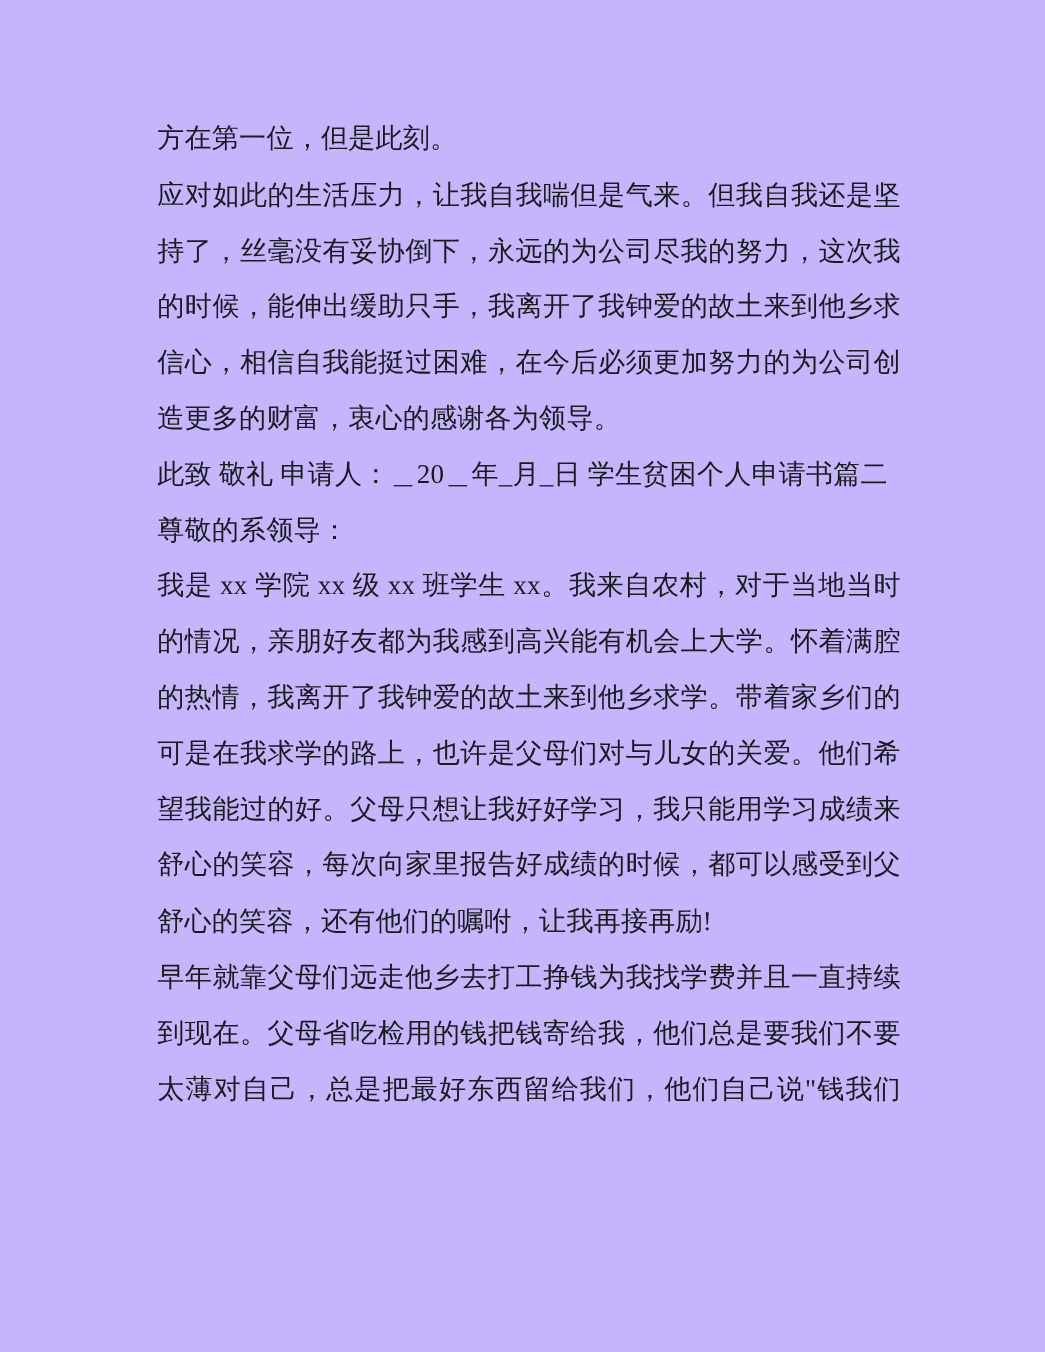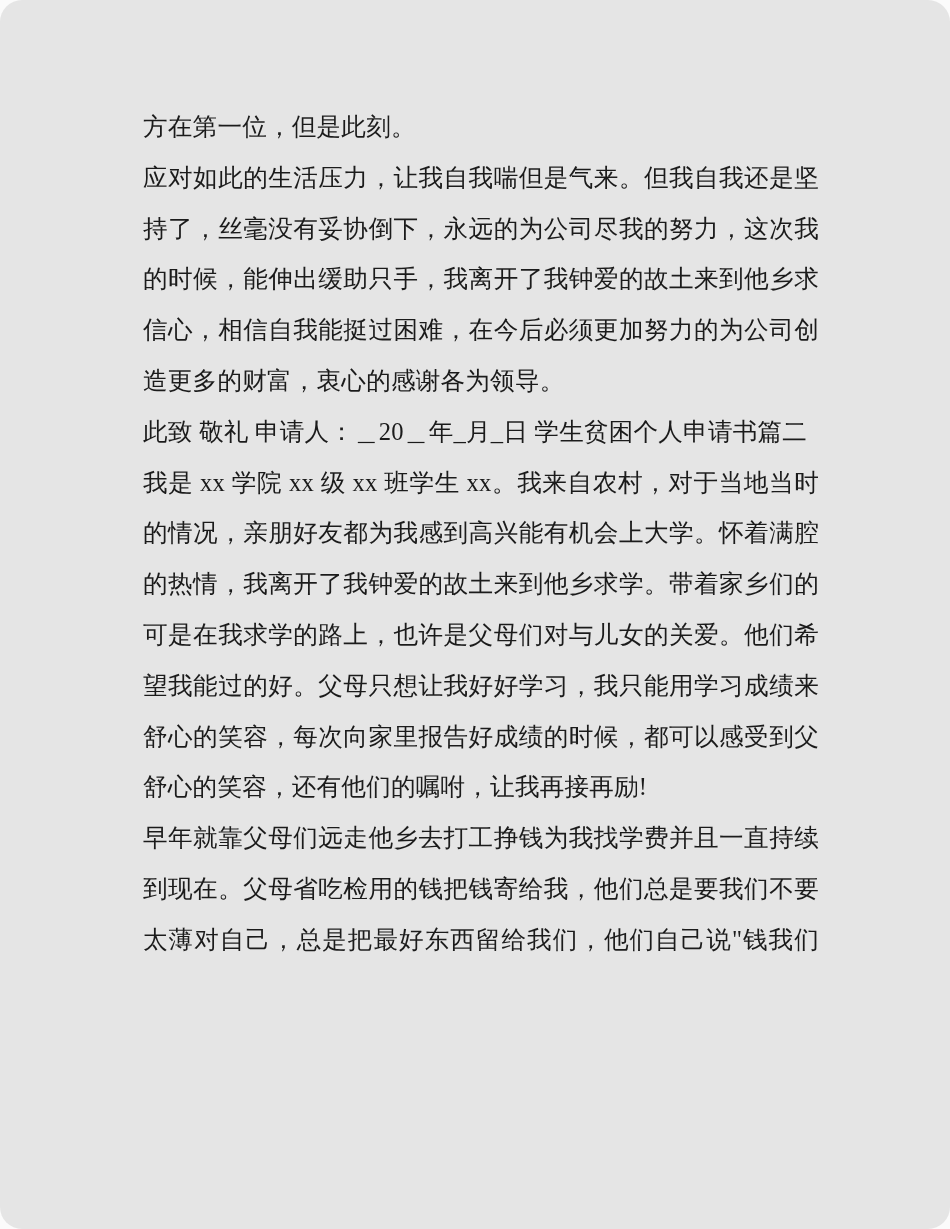--- a/index.html
+++ b/index.html
@@ -12,22 +12,21 @@
     background: #fbfbfb;
     overflow: hidden;
     font-family: "Liberation Serif", "DejaVu Serif", serif;
   }
   .doc-page {
     position: absolute;
     left: 0;
     top: 0;
     width: 950px;
     height: 1229px;
-    background: #e5e5e5;
-    border-radius: 22px;
+    background: #c4b5fd;
   }
   .text-block {
     position: absolute;
     left: 143px;
     top: 102px;
     width: 676px;
   }
   .line {
     height: 50.8px;
     line-height: 50.8px;
@@ -48,20 +47,21 @@
 
 <div class="doc-page">
   <div class="text-block">
     <div class="line">方在第一位，但是此刻。</div>
     <div class="line full">应对如此的生活压力，让我自我喘但是气来。但我自我还是坚</div>
     <div class="line full">持了，丝毫没有妥协倒下，永远的为公司尽我的努力，这次我</div>
     <div class="line full">的时候，能伸出缓助只手，我离开了我钟爱的故土来到他乡求学</div>
     <div class="line full">信心，相信自我能挺过困难，在今后必须更加努力的为公司创</div>
     <div class="line">造更多的财富，衷心的感谢各为领导。</div>
     <div class="line">此致 敬礼 申请人：＿20＿年_月_日 学生贫困个人申请书篇二</div>
+    <div class="line">尊敬的系领导：</div>
     <div class="line full">我是 xx 学院 xx 级 xx 班学生 xx。我来自农村，对于当地当时</div>
     <div class="line full">的情况，亲朋好友都为我感到高兴能有机会上大学。怀着满腔</div>
     <div class="line full">的热情，我离开了我钟爱的故土来到他乡求学。带着家乡们的</div>
     <div class="line full">可是在我求学的路上，也许是父母们对与儿女的关爱。他们希</div>
     <div class="line full">望我能过的好。父母只想让我好好学习，我只能用学习成绩来</div>
     <div class="line full">舒心的笑容，每次向家里报告好成绩的时候，都可以感受到父母</div>
     <div class="line">舒心的笑容，还有他们的嘱咐，让我再接再励!</div>
     <div class="line full">早年就靠父母们远走他乡去打工挣钱为我找学费并且一直持续</div>
     <div class="line full">到现在。父母省吃检用的钱把钱寄给我，他们总是要我们不要</div>
     <div class="line full">太薄对自己，总是把最好东西留给我们，他们自己说"钱我们</div>

